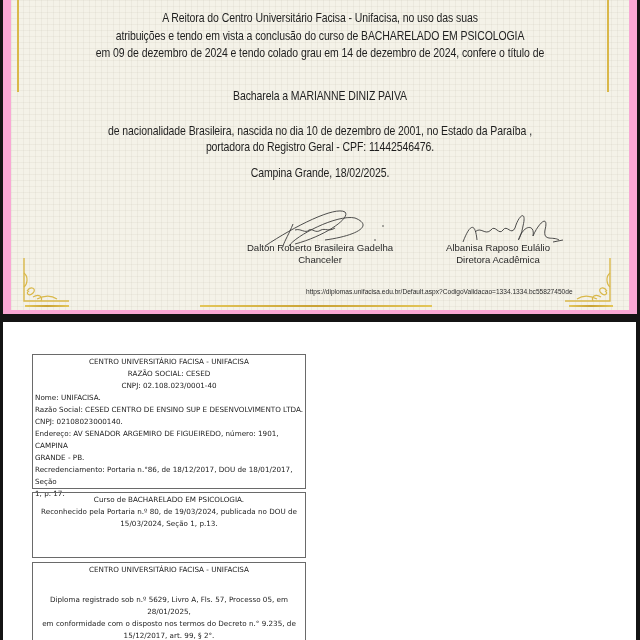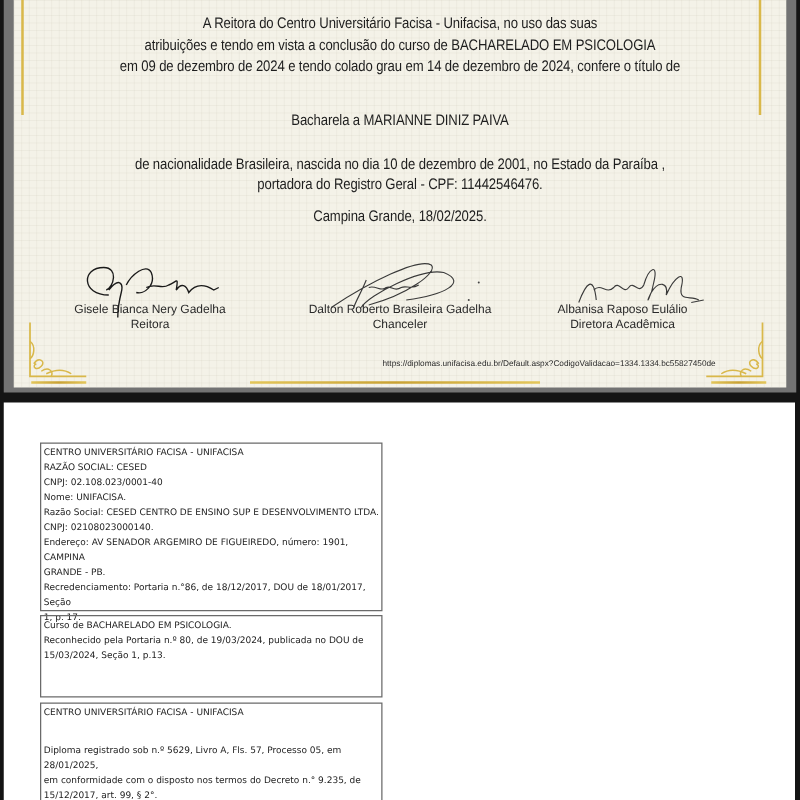--- a/index.html
+++ b/index.html
@@ -2,21 +2,21 @@
 <html><head>
   <meta charset="utf-8">
   <style>
     * { box-sizing: border-box; margin: 0; padding: 0; }
     html, body { width: 640px; height: 640px; overflow: hidden; background: #141414; }
     body { position: relative; font-family: "Liberation Sans", sans-serif; }
 
     
     .diploma {
       position: absolute; left: 3px; top: 0; width: 634px; height: 314px;
-      background: #737373;
+      background: #f9a8d4;
     }
     .diploma-paper {
       position: absolute; left: 8px; top: 0; width: 618px; height: 310px;
       background-color: #f4f2e8;
       background-image:
         linear-gradient(rgba(200,196,180,0.18) 1px, transparent 1px),
         linear-gradient(90deg, rgba(200,196,180,0.18) 1px, transparent 1px);
       background-size: 6px 6px;
     }
     .gold-vline {
@@ -45,21 +45,21 @@
 
     
     .verso {
       position: absolute; left: 3px; top: 322px; width: 633px; height: 318px; background: #ffffff;
     }
     .box {
       position: absolute; left: 29px; width: 274px; border: 1px solid #6a6a6a;
       font-family: "DejaVu Sans", sans-serif; font-size: 7.2px; color: #222; line-height: 12px;
       padding: 1px 2px;
     }
-    .box .left-text { display: block; text-align: left; }
+    .box .left-text { display: block; text-align: center; }
     .box .center-text { display: block; }
     .box1 { top: 32px; height: 135px; }
     .box2 { top: 170px; height: 66px; }
     .box3 { top: 240px; height: 80px; }
     .box3 .gap { height: 18px; }
   </style>
 </head>
 <body>
 
 <div class="diploma">
@@ -71,27 +71,20 @@
   <div class="line" style="top:29px">atribuições e tendo em vista a conclusão do curso de BACHARELADO EM PSICOLOGIA</div>
   <div class="line" style="top:46px">em 09 de dezembro de 2024 e tendo colado grau em 14 de dezembro de 2024, confere o título de</div>
 
   <div class="line" style="top:89px">Bacharela a MARIANNE DINIZ PAIVA</div>
 
   <div class="line" style="top:124px">de nacionalidade Brasileira, nascida no dia 10 de dezembro de 2001, no Estado da Paraíba ,</div>
   <div class="line" style="top:140px">portadora do Registro Geral - CPF: 11442546476.</div>
 
   <div class="line" style="top:166px">Campina Grande, 18/02/2025.</div>
 
-  <div class="sig" style="left:22px; top:242px;">
-    <svg width="190" height="48" viewBox="0 0 190 48">
-      <path d="M62 30 C40 30 40 8 58 8 C70 8 66 24 60 26 M62 26 C70 16 74 20 72 28 C70 36 68 46 70 56 M76 22 C80 14 92 4 96 12 C100 22 90 30 84 28 M92 24 C100 20 104 26 110 22 C116 20 118 14 116 26 C120 20 124 22 126 28 C132 20 140 22 146 26 L150 24" fill="none" stroke="#1a1a1a" stroke-width="1.1"></path>
-    </svg>
-    <span>Gisele Bianca Nery Gadelha</span>
-    <span class="role">Reitora</span>
-  </div>
 
   <div class="sig" style="left:222px; top:242px;">
     <svg width="190" height="48" viewBox="0 0 190 48">
       <path d="M40 40 C70 20 110 0 120 6 C126 12 100 30 70 38 M68 18 C64 28 60 34 58 40 M70 24 C76 22 80 28 84 24 C88 22 90 28 96 24 C100 22 104 26 110 22 M100 34 C130 30 150 20 130 12 C112 8 70 30 64 40" fill="none" stroke="#3a3a3a" stroke-width="0.9"></path>
       <circle cx="150" cy="34" r="0.8" fill="#444"></circle>
       <circle cx="158" cy="20" r="0.8" fill="#444"></circle>
     </svg>
     <span>Dalton Roberto Brasileira Gadelha</span>
     <span class="role">Chanceler</span>
   </div>

